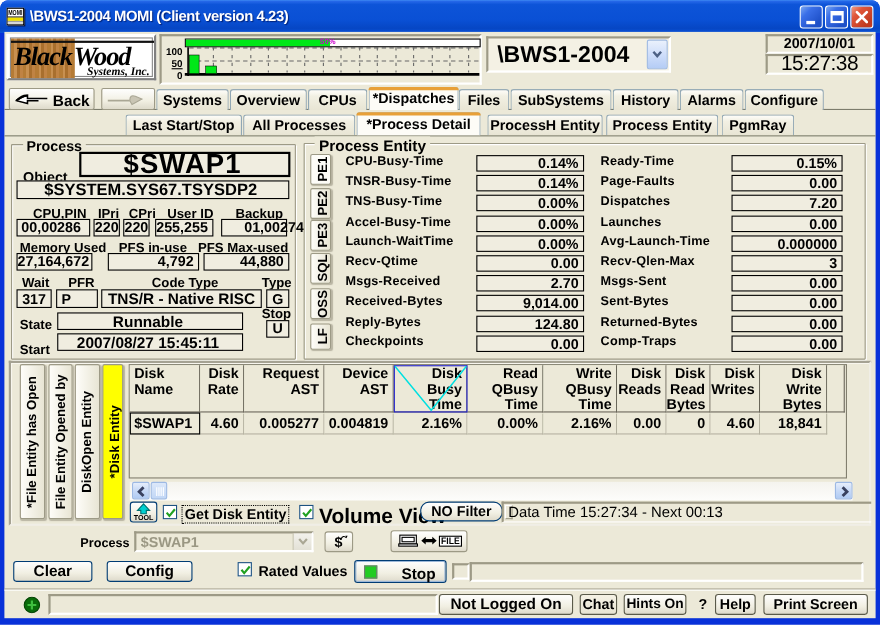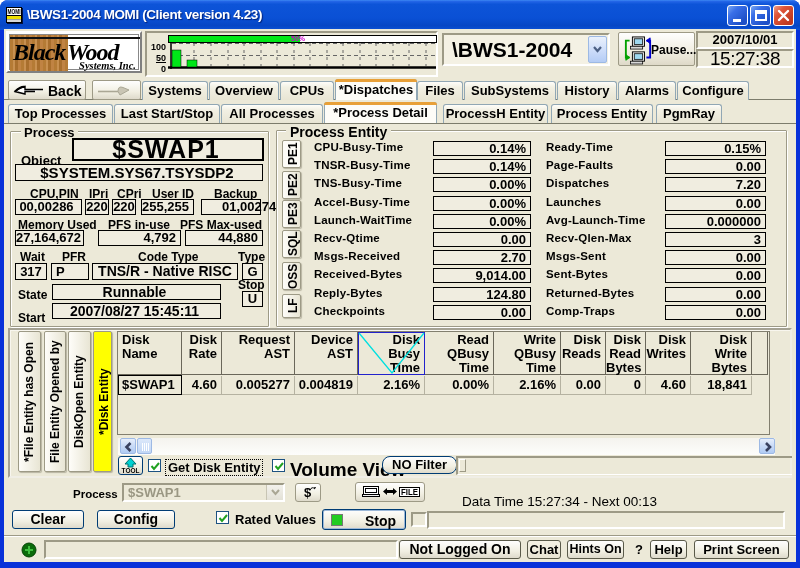--- a/index.html
+++ b/index.html
@@ -126,37 +126,20 @@
 
 <div style="position:absolute;left:438px;top:4px;width:168px;height:33px;border-top:2px solid #9d9a86;border-left:2px solid #9d9a86;border-bottom:2px solid #fff;border-right:2px solid #fff;background:#f4f1e4;">
   <div style="position:absolute;left:8px;top:3px;font-size:21px;font-weight:bold;color:#000;letter-spacing:0px;">\BWS1-2004</div>
   <div style="position:absolute;right:1px;top:1px;width:19px;height:27px;background:linear-gradient(180deg,#eaf1fc,#cfdefa 50%,#b4ccf5);border:1px solid #9db9e4;border-radius:2px;">
     <svg width="17" height="25">
             <path d="M5 10 L8.5 14 L12 10" fill="none" stroke="#4d6185" stroke-width="2.2"></path>
           </svg>
   </div>
 </div>
 
-<div style="position:absolute;left:614px;top:3px;width:77px;height:34px;background:linear-gradient(180deg,#fefefe,#f0ede0 60%,#ded9c8);border:1px solid #9d9a86;border-radius:2px;">
-  <svg width="28" height="32" viewBox="0 0 30 32" style="position:absolute;left:5px;top:1px;">
-    <g>
-      <rect x="9" y="2" width="13" height="10" fill="#e8e8e8" stroke="#000"></rect>
-      <rect x="11" y="4" width="9" height="6" fill="#9fd8f0" stroke="#000" stroke-width="0.8"></rect>
-      <rect x="7" y="12" width="13" height="3" fill="#d8d8d8" stroke="#000" stroke-width="0.8"></rect>
-      <rect x="9" y="18" width="13" height="10" fill="#e8e8e8" stroke="#000"></rect>
-      <rect x="11" y="20" width="9" height="6" fill="#9fd8f0" stroke="#000" stroke-width="0.8"></rect>
-      <rect x="7" y="28" width="13" height="3" fill="#d8d8d8" stroke="#000" stroke-width="0.8"></rect>
-      <path d="M6 6 L2 6 L2 24 L6 24" fill="none" stroke="#00a000" stroke-width="2"></path>
-      <path d="M6 24 l-4 -3 v6 z" fill="#00a000" stroke="#00a000"></path>
-      <path d="M24 24 L28 24 L28 6 L24 6" fill="none" stroke="#0000cc" stroke-width="2"></path>
-      <path d="M24 6 l4 -3 v6 z" fill="#0000cc" stroke="#0000cc"></path>
-    </g>
-  </svg>
-  <div style="position:absolute;left:32px;top:10px;font-size:12px;font-weight:bold;color:#000;">Pause...</div>
-</div>
 
 <div style="position:absolute;left:692px;top:2px;width:98px;height:18px;border:2px solid;border-color:#9d9a86 #fff #fff #9d9a86;background:#ece9d8;text-align:center;font-size:13px;font-weight:bold;line-height:14px;color:#000;">2007/10/01</div>
 <div style="position:absolute;left:692px;top:20px;width:98px;height:19px;border:2px solid;border-color:#9d9a86 #fff #fff #9d9a86;background:#ece9d8;text-align:center;font-size:19px;font-weight:normal;letter-spacing:-0.5px;line-height:16px;color:#000;">15:27:38</div>
 
 <div style="position:absolute;left:0;top:70px;width:792px;height:1px;background:#7c7c6c;"></div>
 <div class="btn" style="left:4px;top:51px;width:78px;height:20px;border:1px solid #9d9a86;border-radius:2px;font-size:14px;">
   <svg width="34" height="18" style="position:absolute;left:4px;top:1px;">
           <path d="M30 7.5 L12 7.5 L12 4.5 Q5 6.5 2 9.5 L12 12 L12 9.5 L22 9.5" fill="#fff" stroke="#000" stroke-width="1.4"></path>
           <path d="M12 5 Q8 4 2 9.5" fill="none" stroke="#000" stroke-width="2"></path>
         </svg>
@@ -172,21 +155,20 @@
 <div class="tab" style="left:205px;top:52px;width:70px;height:19px;line-height:18px;">Overview</div>
 <div class="tab" style="left:276px;top:52px;width:54px;height:19px;line-height:18px;">CPUs</div>
 <div class="tab tabsel" style="left:331px;top:50px;width:82px;height:21px;line-height:20px;">*Dispatches</div>
 <div class="tab" style="left:413px;top:52px;width:46px;height:19px;line-height:18px;">Files</div>
 <div class="tab" style="left:460px;top:52px;width:92px;height:19px;line-height:18px;">SubSystems</div>
 <div class="tab" style="left:553px;top:52px;width:60px;height:19px;line-height:18px;">History</div>
 <div class="tab" style="left:614px;top:52px;width:58px;height:19px;line-height:18px;">Alarms</div>
 <div class="tab" style="left:673px;top:52px;width:72px;height:19px;line-height:18px;">Configure</div>
 
 <div style="position:absolute;left:0;top:94px;width:792px;height:1px;background:#7c7c6c;"></div>
-<div class="tab" style="left:4px;top:75px;width:105px;height:19px;line-height:18px;">Top Processes</div>
 <div class="tab" style="left:110px;top:75px;width:106px;height:19px;line-height:18px;">Last Start/Stop</div>
 <div class="tab" style="left:217px;top:75px;width:102px;height:19px;line-height:18px;">All Processes</div>
 <div class="tab tabsel" style="left:320px;top:73px;width:113px;height:21px;line-height:20px;">*Process Detail</div>
 <div class="tab" style="left:439px;top:75px;width:105px;height:19px;line-height:18px;">ProcessH Entity</div>
 <div class="tab" style="left:547px;top:75px;width:102px;height:19px;line-height:18px;">Process Entity</div>
 <div class="tab" style="left:652px;top:75px;width:66px;height:19px;line-height:18px;">PgmRay</div>
 
 <div class="grp" style="left:6px;top:102px;width:259px;height:196px;"></div>
 <div class="lbl" style="left:17px;top:96px;background:#ece9d8;padding:0 3px;font-size:13px;">Process</div>
 <div class="vbox" style="left:68px;top:109px;width:192px;height:23px;border:2px solid #000;text-align:center;font-size:25px;line-height:19px;letter-spacing:1px;">$SWAP1</div>
@@ -354,21 +336,21 @@
 <div class="lbl" style="left:161px;top:430px;border:1px dotted #000;padding:0 2px;font-size:13px;">Get Disk Entity</div>
 <div class="cb" style="left:268px;top:430px;">
         <svg width="13" height="13">
           <path d="M2.5 6 L5 9 L10 3" fill="none" stroke="#21a121" stroke-width="2"></path>
         </svg>
       </div>
 <div class="lbl" style="left:286px;top:430px;font-size:19px;">Volume View</div>
 <div class="btn" style="left:378px;top:427px;width:75px;height:18px;border-radius:8px;font-size:13px;line-height:16px;">NO Filter</div>
 <div style="position:absolute;left:452px;top:427px;width:336px;height:19px;border-left:2px solid #9d9a86;border-top:2px solid #9d9a86;border-bottom:1px solid #fff;"></div>
 <div style="position:absolute;left:455px;top:430px;width:7px;height:13px;background:#ece9d8;border:1px solid #fff;border-right-color:#9d9a86;border-bottom-color:#9d9a86;"></div>
-<div class="lbl" style="left:458px;top:429px;font-size:13.5px;font-weight:normal;color:#000;margin-top:36px;">Data Time 15:27:34 - Next 00:13</div>
+<div class="lbl" style="left:458px;top:429px;font-size:13.5px;font-weight:normal;color:#000;">Data Time 15:27:34 - Next 00:13</div>
 
 <div class="lbl" style="left:69px;top:459px;font-size:11.5px;">Process</div>
 <div style="position:absolute;left:118px;top:454px;width:163px;height:19px;border:2px solid;border-color:#9d9a86 #fff #fff #9d9a86;background:#ece9d8;">
   <div style="position:absolute;left:4px;top:0px;font-size:13px;font-weight:bold;color:#9a9783;">$SWAP1</div>
   <div style="position:absolute;right:0px;top:0px;width:17px;height:15px;background:linear-gradient(180deg,#f2f1ec,#e3e1d6);border-left:1px solid #c8c5b4;">
     <svg width="17" height="15">
             <path d="M5 5 L8.5 9 L12 5" fill="none" stroke="#aaa795" stroke-width="2"></path>
           </svg>
   </div>
 </div>

